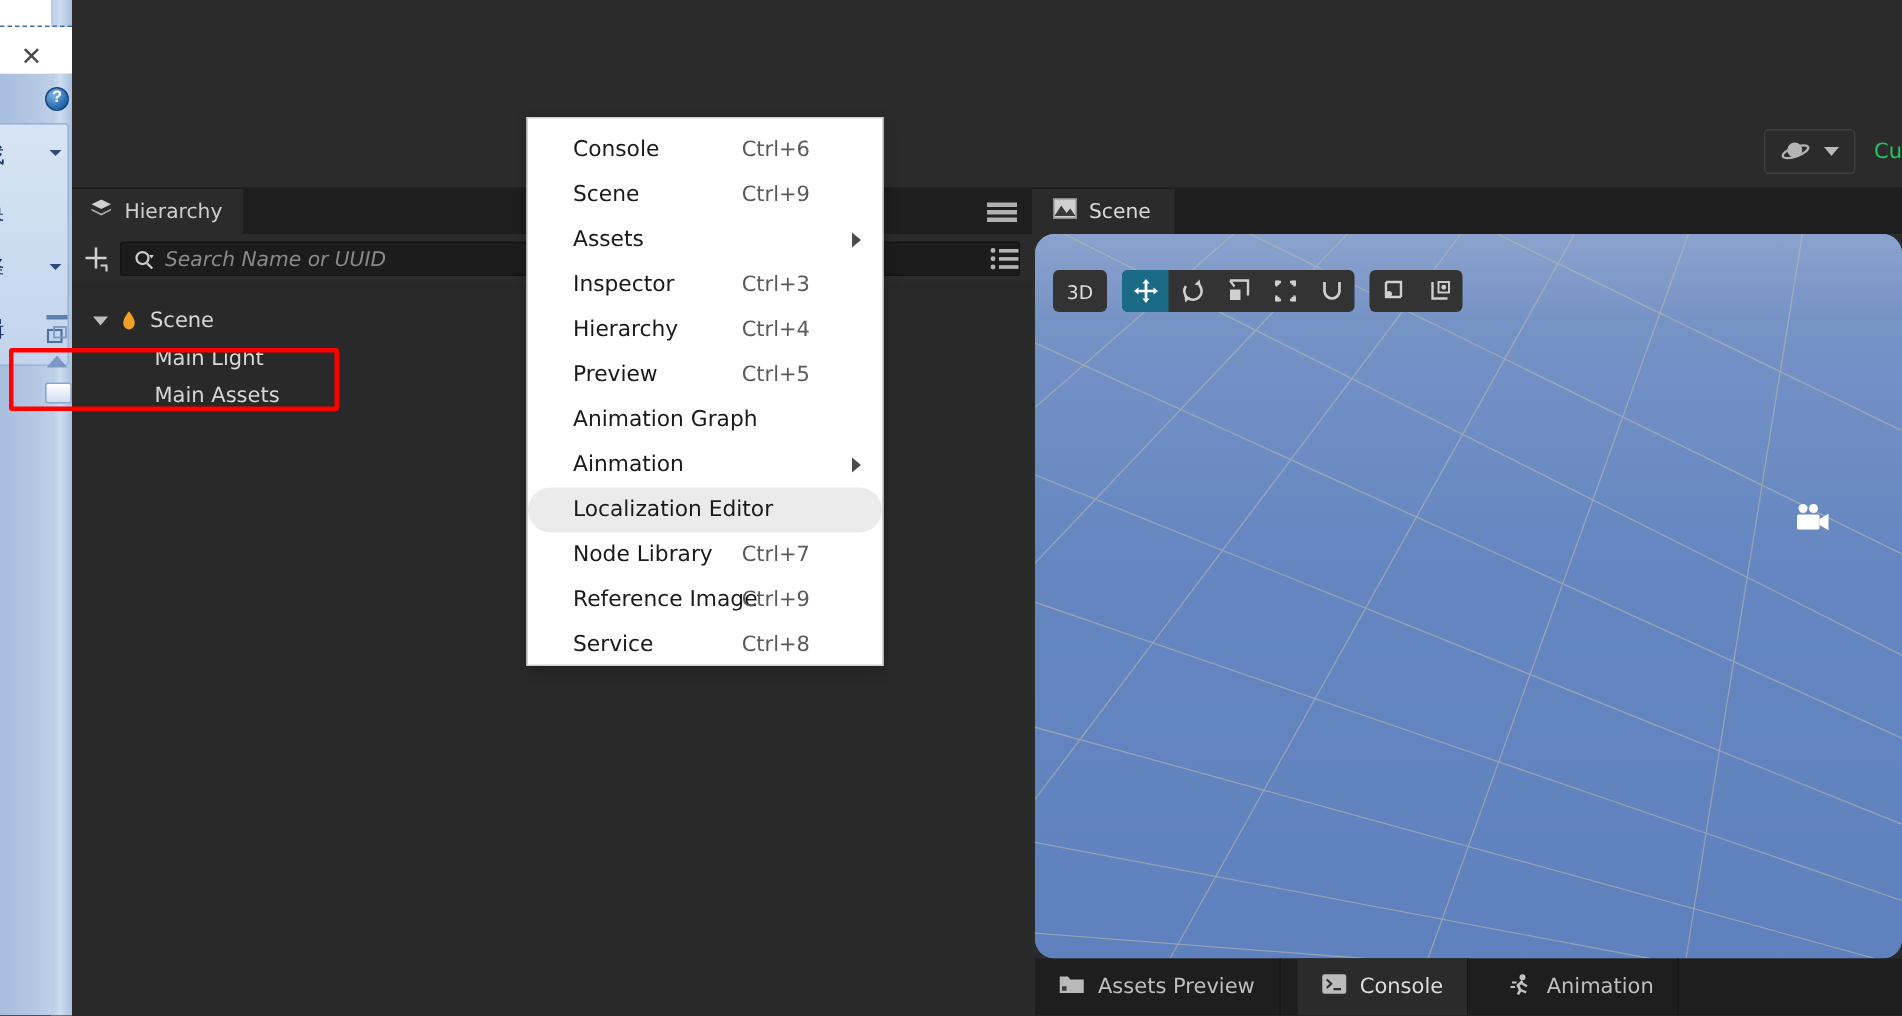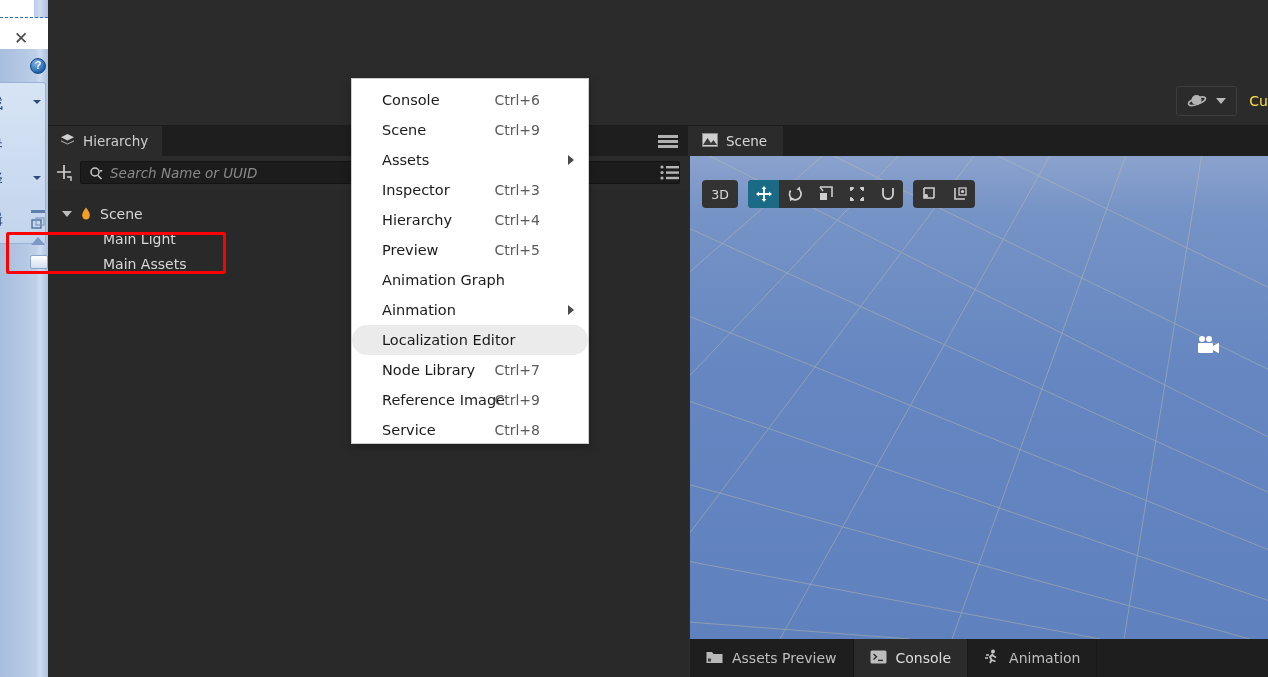--- a/index.html
+++ b/index.html
@@ -229,21 +229,21 @@
   .planet-icon { width: 20px; height: 20px; }
   .chev {
     width: 0; height: 0;
     border-left: 5px solid transparent;
     border-right: 5px solid transparent;
     border-top: 6px solid #b8b8b8;
   }
   .tb-cut-text {
     margin-left: 12px;
     font-size: 14px;
-    color: #fde047;
+    color: #22c55e;
     font-family: "DejaVu Sans", sans-serif;
     white-space: nowrap;
   }
 
   
   .dock-left {
     position: absolute;
     left: 48px; top: 126px;
     width: 640px; height: 551px;
     background: #2b2b2b;
@@ -376,20 +376,21 @@
     font-size: 13.5px;
     color: #d9d9d9;
     font-family: "DejaVu Sans", sans-serif;
   }
   .viewport {
     position: absolute;
     left: 0; top: 30px;
     width: 578px; height: 483px;
     overflow: hidden;
     background: #6484bf;
+    border-radius: 13px;
   }
   .viewport svg { display: block; }
   .cam-icon {
     position: absolute;
     left: 505px; top: 179px;
     width: 26px; height: 22px;
   }
   .scene-tools {
     position: absolute;
     left: 12px; top: 24px;
@@ -419,20 +420,21 @@
     font-size: 12.5px;
     font-family: "DejaVu Sans", sans-serif;
   }
 
   .bottom-tabs {
     position: absolute;
     left: 0; top: 513px;
     width: 578px; height: 38px;
     background: #1e1e1e;
     display: flex;
+    gap: 11px;
   }
   .bt {
     display: flex;
     align-items: center;
     gap: 9px;
     padding: 0 16px;
     height: 38px;
     font-size: 14px;
     color: #bfbfbf;
     font-family: "DejaVu Sans", sans-serif;

